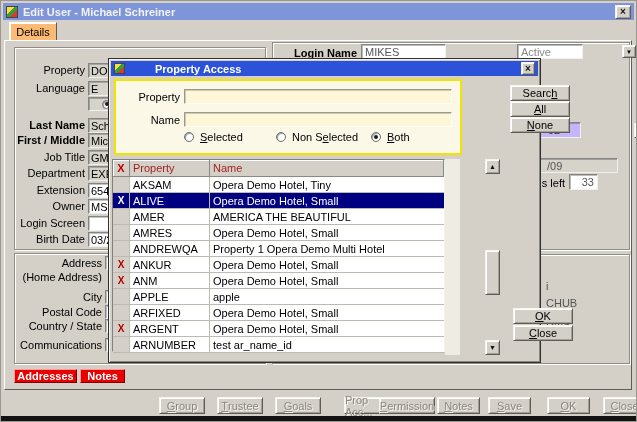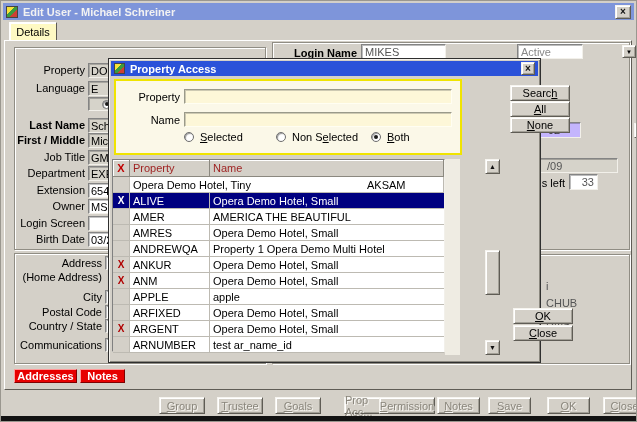--- a/index.html
+++ b/index.html
@@ -17,38 +17,38 @@
   .u{text-decoration:underline;}
   
   .titlebar{left:2px;top:2px;right:2px;height:17px;background:#7e95da;display:flex;align-items:center;
             padding:0 3px;color:#f2f2f2;font-weight:bold;}
   .appicon{width:12px;height:12px;margin-right:5px;border:1px solid #444;flex:0 0 auto;
            background:linear-gradient(135deg,#f7e23a 0 38%,#3d9a3d 38% 62%,#cf4033 62%);}
   .xbtn{margin-left:auto;width:16px;height:14px;display:flex;align-items:center;justify-content:center;
         font-weight:bold;font-size:10px;color:#111;cursor:default;}
   
   .tab{left:8px;top:21px;width:48px;height:19px;border:1px solid;border-color:#fff #5f5c55 #d4d0c8 #fff;
-       box-shadow:inset 1px 1px 0 #fff;background:#fef9c3;display:flex;align-items:center;justify-content:center;}
+       box-shadow:inset 1px 1px 0 #fff;background:#fdba74;display:flex;align-items:center;justify-content:center;}
   .page{left:3px;top:39px;width:628px;height:350px;border:1px solid;border-color:#fff #5f5c55 #5f5c55 #fff;
         background:#d4d0c8;}
   
   .flabel{position:absolute;left:2px;width:78px;text-align:right;white-space:nowrap;}
   .ffield{position:absolute;left:83px;width:60px;height:15px;padding:1px 2px;overflow:hidden;white-space:nowrap;
           border:1px solid;border-color:#848484 #f2f0ea #f2f0ea #848484;box-shadow:inset 1px 1px 0 rgba(64,64,64,.3);}
   .ffield.gray{background:#d6d3ca;} .ffield.white{background:#fff;}
   .alabel{position:absolute;left:0;width:97px;text-align:right;white-space:nowrap;}
   .stub{position:absolute;left:100px;width:10px;height:14px;background:#fff;}
   .redbtn{position:absolute;top:367px;height:14px;background:#e60000;color:#fff;font-weight:bold;
           display:flex;align-items:center;justify-content:center;border:1px solid;border-color:#ff9a9a #7e0000 #7e0000 #ff9a9a;}
   
   .gtext{position:absolute;white-space:nowrap;}
   
   #dialog{left:107px;top:57px;width:433px;height:305px;background:#d4d0c8;border:1px solid #2f2f2f;
           box-shadow:inset 1px 1px 0 #f5f3ee, inset -1px -1px 0 #8b887f;z-index:10;}
-  #dialog .titlebar{background:#2b52d9;color:#fff;height:15px;left:2px;top:2px;right:2px;}
+  #dialog .titlebar{background:#2b52d9;color:#fff;height:15px;left:2px;top:2px;right:2px;gap:25px;}
   #dlg-panel{left:5px;top:20px;width:348px;height:76px;border:2px solid #f0e400;background:#fbf8e8;}
   .plabel{position:absolute;width:60px;text-align:right;}
   .pinput{position:absolute;left:68px;width:268px;height:15px;background:#fdf7d8;padding:1px 2px;font-size:11px;
           border:1px solid;border-color:#9a9a8a #fffef2 #fffef2 #9a9a8a;box-shadow:inset 1px 1px 0 rgba(64,64,64,.25);outline:none;}
   .radio-wrap{position:absolute;top:50px;display:flex;align-items:center;gap:6px;white-space:nowrap;}
   .rcirc{width:10px;height:10px;border-radius:50%;background:#fff;border:1px solid #6d6d6d;
          box-shadow:inset 1px 1px 1px #9a9a9a;display:inline-flex;align-items:center;justify-content:center;flex:0 0 auto;}
   .rcirc.on::after{content:'';width:4px;height:4px;border-radius:50%;background:#1a1a1a;}
   .sidebtn{position:absolute;left:361px;width:60px;height:16px;display:flex;align-items:center;justify-content:center;}
   
@@ -209,22 +209,22 @@
 
     <div class="abs" id="tbl">
       <div class="thead">
         <div class="th flag">X</div>
         <div class="th code">Property</div>
         <div class="th name">Name</div>
       </div>
       <div class="abs" style="left:0;top:17px;width:100%;">
           <div class="trow">
             <div class="tc tflag"></div>
+            <div class="tc tcode">AKSAM</div>
             <div class="tc tname">Opera Demo Hotel, Tiny</div>
-            <div class="tc tcode">AKSAM</div>
           </div>
           <div class="trow sel">
             <div class="tc tflag">X</div>
             <div class="tc tcode">ALIVE</div>
             <div class="tc tname">Opera Demo Hotel, Small</div>
           </div>
           <div class="trow">
             <div class="tc tflag"></div>
             <div class="tc tcode">AMER</div>
             <div class="tc tname">AMERICA THE BEAUTIFUL</div>

